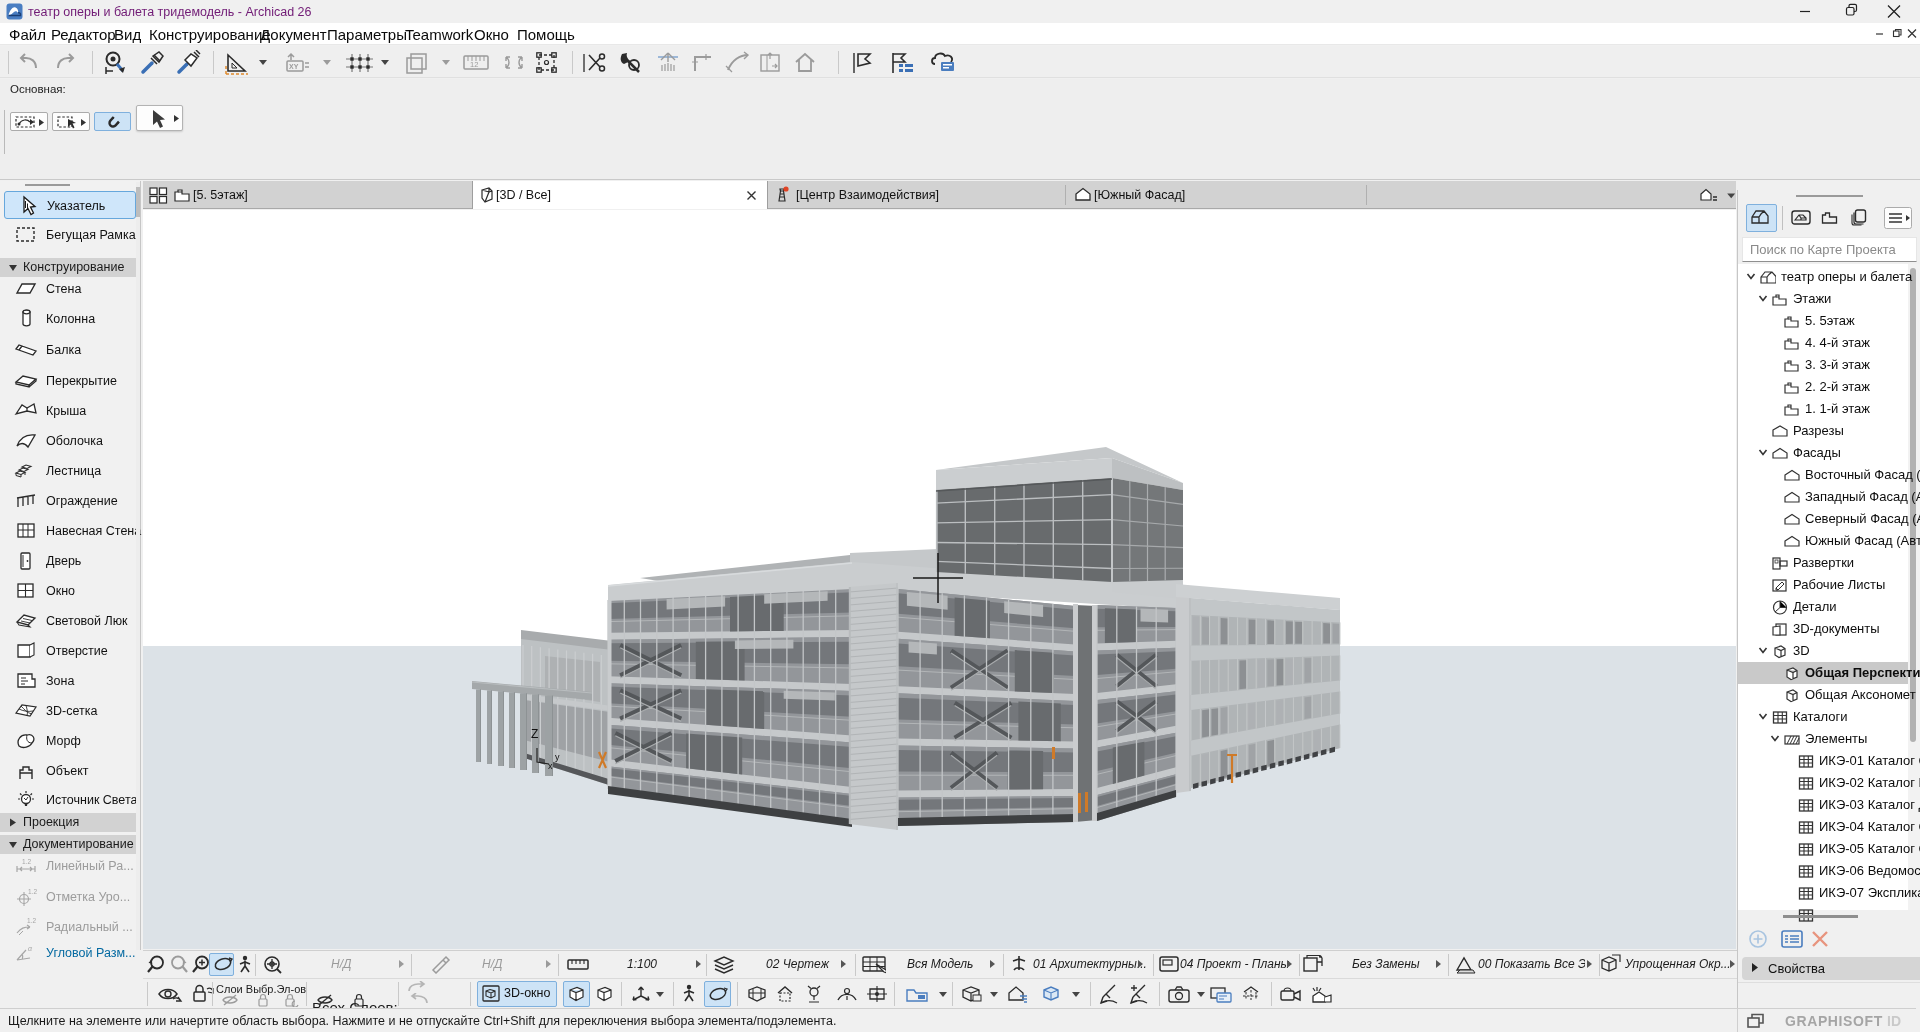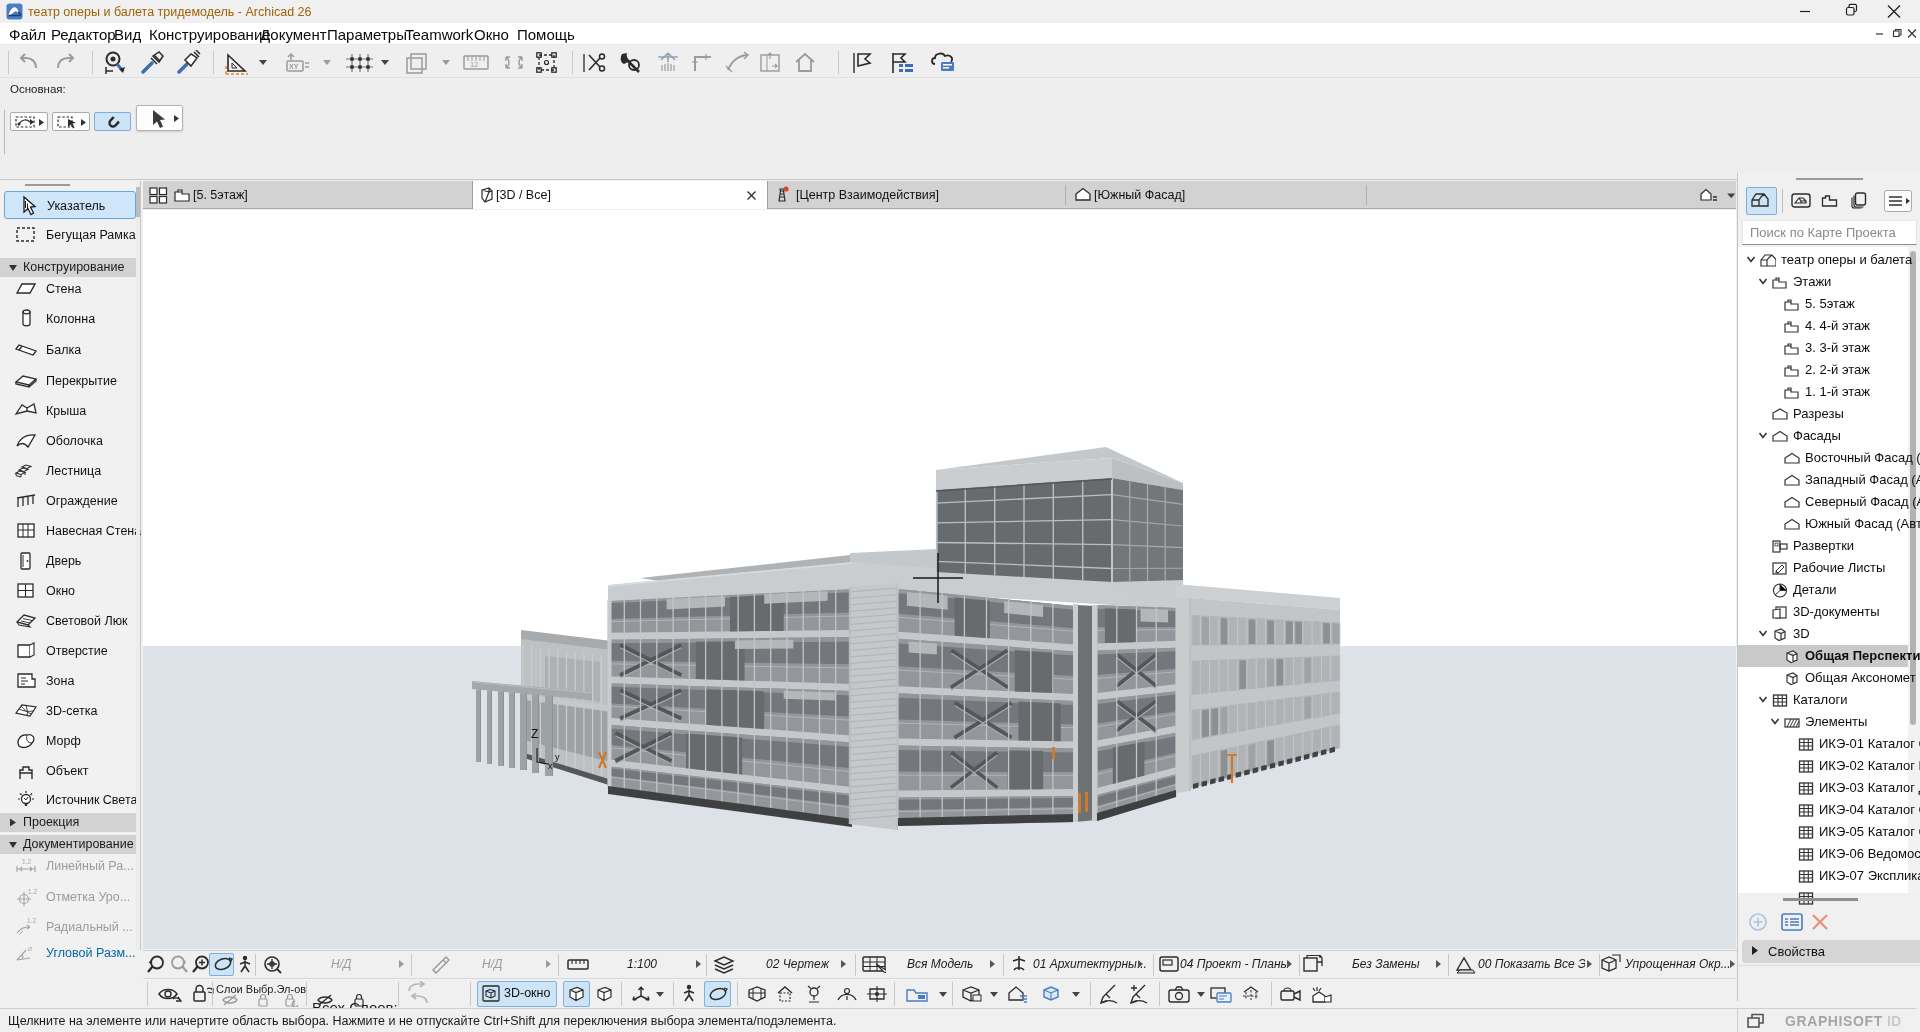--- a/index.html
+++ b/index.html
@@ -1,32 +1,32 @@
 <!DOCTYPE html>
 <html><head><meta charset="utf-8"><style>
 * { margin:0; padding:0; box-sizing:border-box; }
 html,body { width:1920px; height:1032px; overflow:hidden; font-family:"Liberation Sans",sans-serif; }
 body { position:relative; background:#f0f0f0; font-size:13px; color:#111; }
 .abs { position:absolute; }
 .titlebar { left:0; top:0; width:1920px; height:23px; background:#f0f0f0; }
-.title-text { left:28px; top:5px; font-size:12.5px; color:#a16207; }
+.title-text { left:28px; top:5px; font-size:12.5px; color:#701a75; }
 .menubar { left:0; top:23px; width:1920px; height:22px; background:#ffffff; border-bottom:1px solid #e8e8e8;}
 .menu-item { position:absolute; top:3px; font-size:15px; color:#0a0a0a; }
 .toolbar { left:0; top:46px; width:1920px; height:32px; background:#efefef; border-bottom:1px solid #e0e0e0; }
 .subtool { left:0; top:79px; width:1920px; height:101px; background:#eeeeee; border-bottom:1px solid #c9c9c9;}
 .toolbox { left:0; top:181px; width:141px; height:769px; background:#f1f1f1; border-right:1px solid #c6c6c6; }
 .tool-row { position:absolute; left:4px; width:132px; height:28px; }
 .tool-label { position:absolute; left:42px; top:7px; font-size:12.5px; color:#111; white-space:nowrap; }
 .tool-ico { position:absolute; left:10px; top:3px; width:24px; height:22px; }
 .sec-head { position:absolute; left:0; width:140px; height:19px; background:#d2d2d2; }
 .sec-head span { position:absolute; left:23px; top:2px; font-size:12.5px; color:#1a1a1a; }
 .tabbar { left:143px; top:181px; width:1593px; height:28px; background:#d2d2d2; border-bottom:1px solid #a9a9a9;}
 .tab-lab { position:absolute; top:7px; font-size:12.5px; color:#111; white-space:nowrap; }
 .viewport { left:143px; top:210px; width:1593px; height:739px; background:#ffffff; overflow:hidden; }
-.rpanel { left:1737px; top:173px; width:183px; height:828px; background:#f0f0f0; border-left:1px solid #c6c6c6; }
+.rpanel { left:1737px; top:190px; width:183px; height:828px; background:#f0f0f0; border-left:1px solid #c6c6c6; }
 .botbar1 { left:143px; top:950px; width:1594px; height:28px; background:#f0f0f0; border-top:1px solid #cfcfcf; }
 .botbar2 { left:143px; top:978px; width:1594px; height:30px; background:#f0f0f0; border-top:1px solid #dadada; }
 .statusbar { left:0; top:1008px; width:1916px; height:24px; background:#f0f0f0; border-top:1px solid #cfcfcf; }
 .vsep { position:absolute; width:1px; background:#c3c3c3; }
 .b1txt { position:absolute; top:6px; font-size:12px; color:#1c1c1c; white-space:nowrap;font-style:italic; }
 .b1arr { position:absolute; top:9px; width:0; height:0; border-left:5px solid #555; border-top:4px solid transparent; border-bottom:4px solid transparent; }
 .treerow { position:absolute; font-size:13px; color:#0d0d0d; white-space:nowrap; height:22px; }
 svg { display:block; }
 .icon { position:absolute; }
 </style></head><body>

